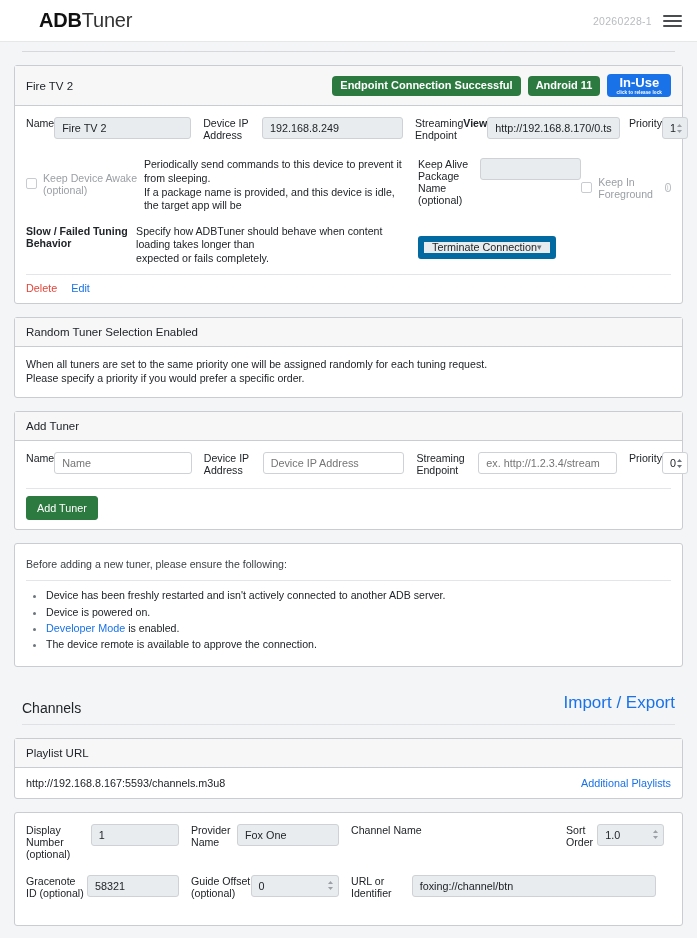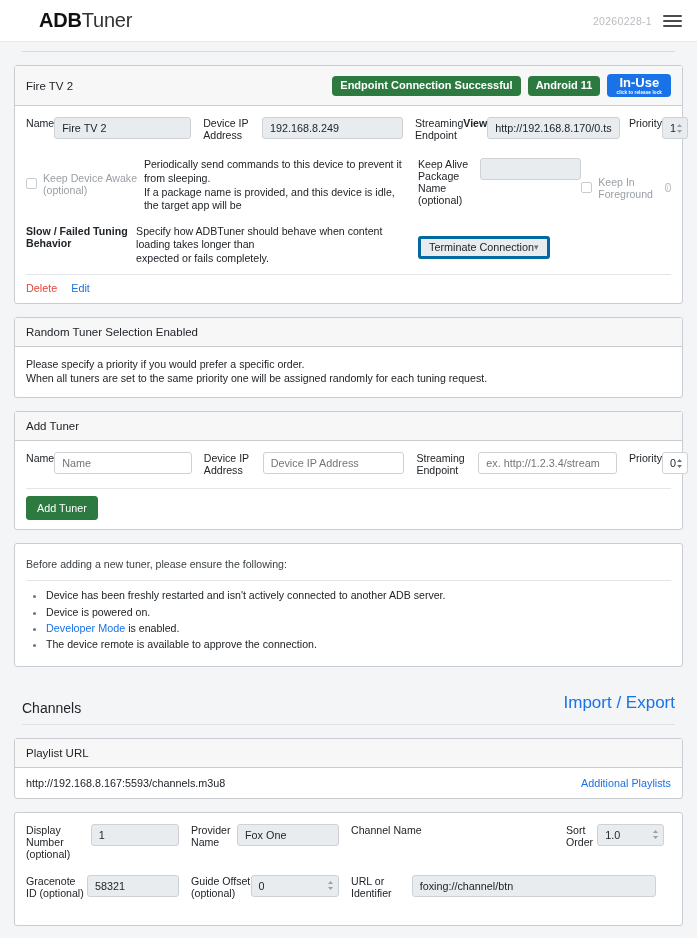--- a/index.html
+++ b/index.html
@@ -125,21 +125,21 @@
             border-radius: 50%; font-size: 7px; line-height: 8px; text-align: center;
             color: #b9bec3; margin-left: 3px; vertical-align: super; font-style: normal;}
 
   .helptext { font-size: 10.6px; color: #212529; line-height: 1.28; }
   .helptext .line { display: block; }
 
   .strong-label { font-size: 10.6px; font-weight: bold; color: #212529; margin-bottom: 1px; }
 
   .select {
     height: 23px;
-    border: 3px solid #0369a1;
+    border: 6px solid #0369a1;
     border-radius: 3px;
     background: #e9ecef;
     font-size: 10.8px;
     color: #212529;
     padding: 0 8px;
     display: flex; align-items: center; justify-content: space-between;
     cursor: pointer;
   }
   .chev { color: #6c757d; font-size: 9px; }
 
@@ -289,22 +289,22 @@
       </div>
     </div>
   </div>
 
   <div class="card">
     <div class="card-header">
       <span class="card-title">Random Tuner Selection Enabled</span>
     </div>
     <div class="card-body" style="padding:11px 11px 12px 11px">
       <div class="helptext">
+        <span class="line">When all tuners are set to the same priority one will be assigned randomly for each tuning request.</span>
         <span class="line">Please specify a priority if you would prefer a specific order.</span>
-        <span class="line">When all tuners are set to the same priority one will be assigned randomly for each tuning request.</span>
       </div>
     </div>
   </div>
 
   <div class="card">
     <div class="card-header">
       <span class="card-title">Add Tuner</span>
     </div>
     <div class="card-body">
       <div class="frow">

